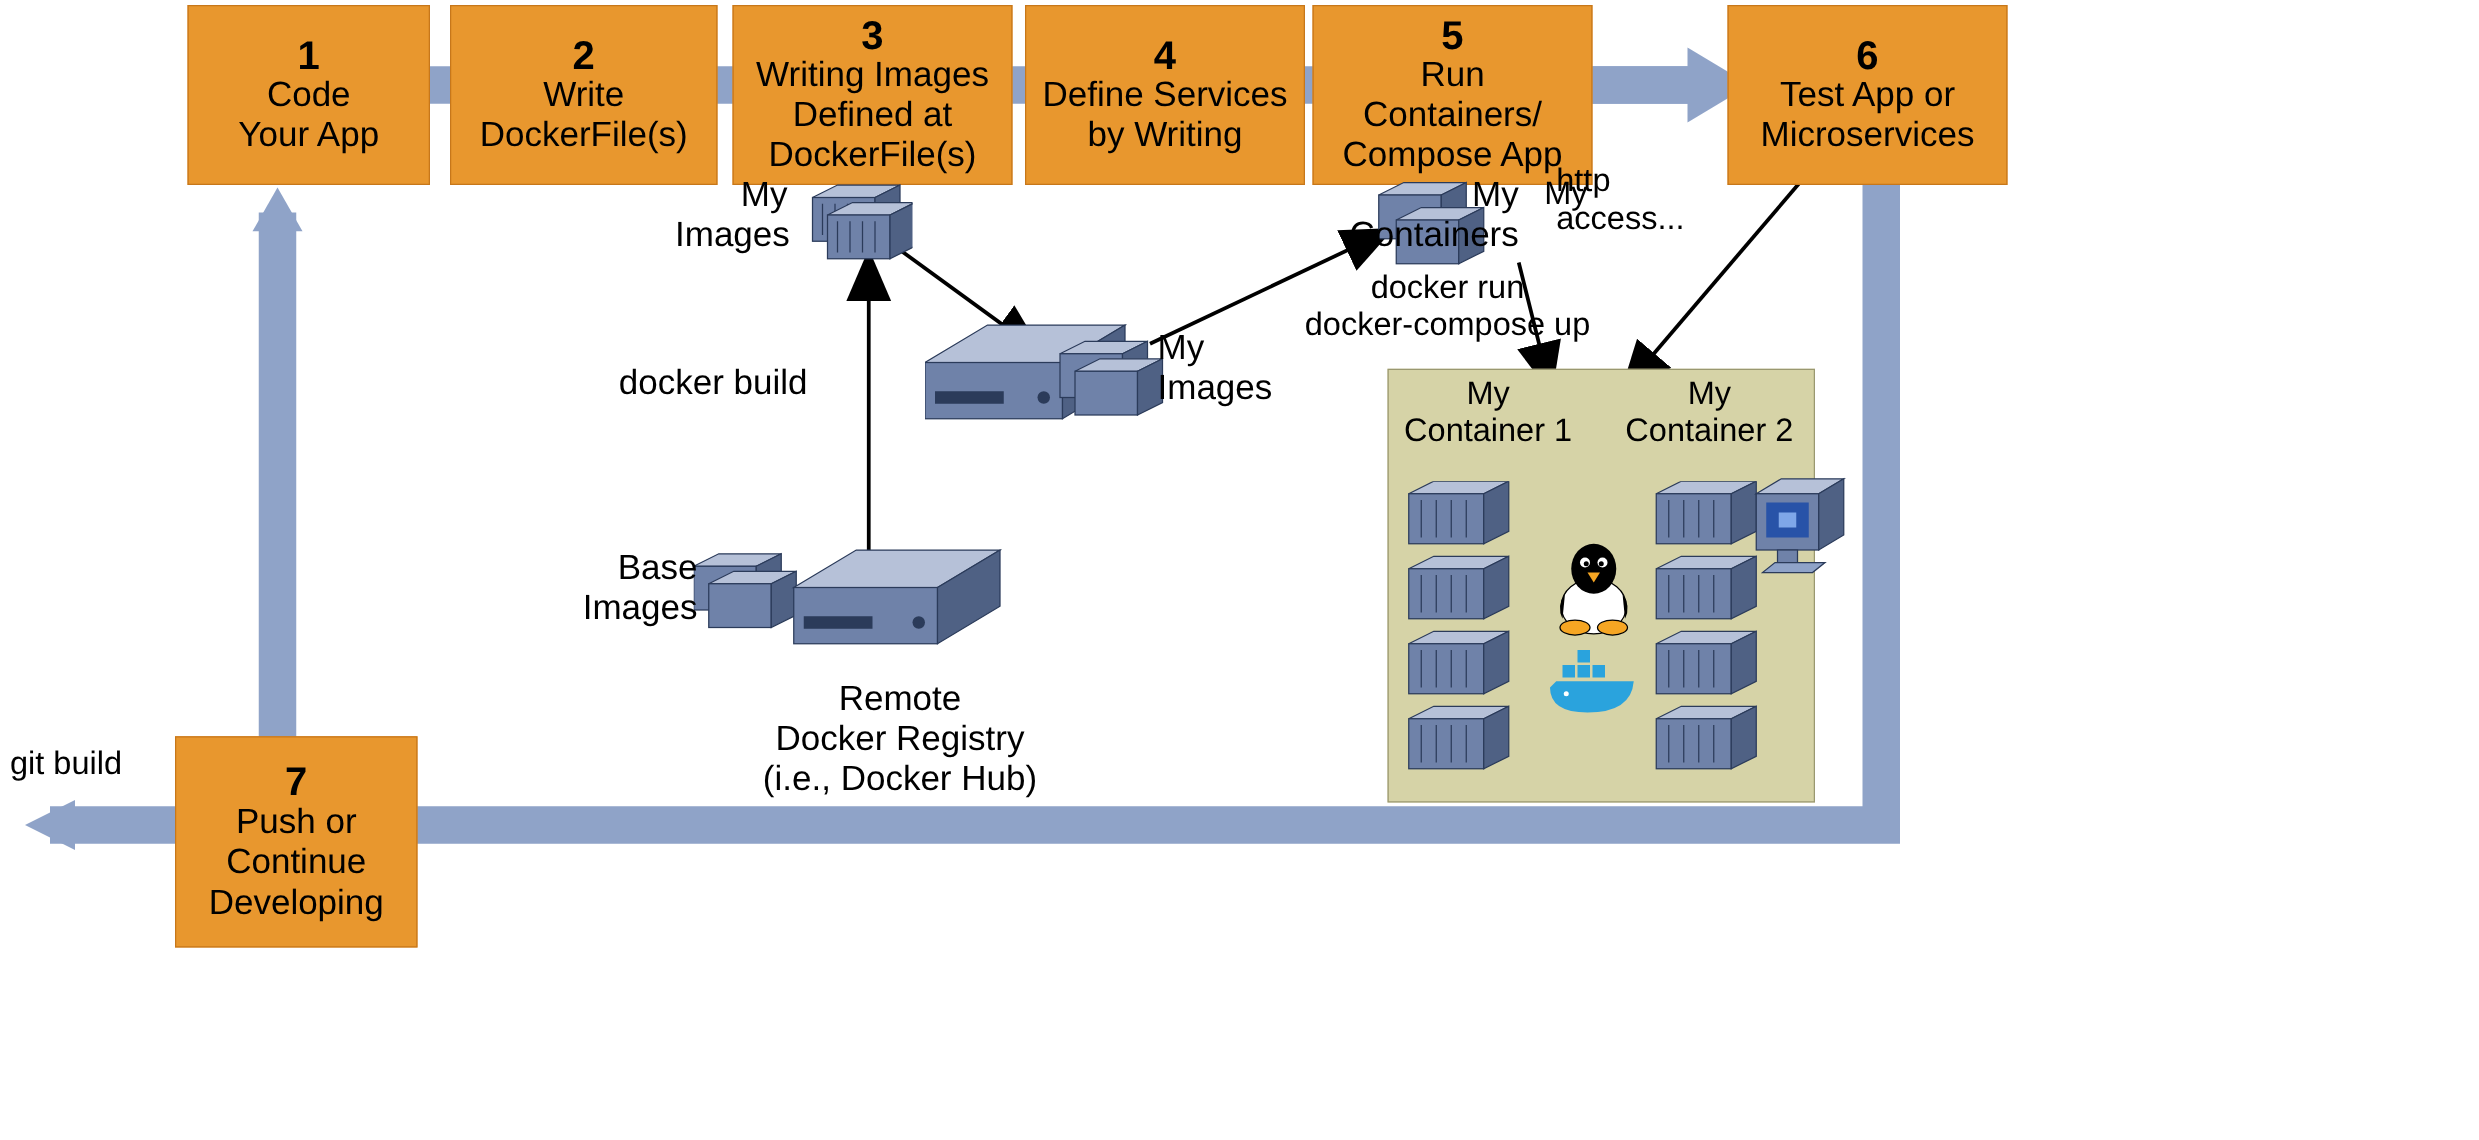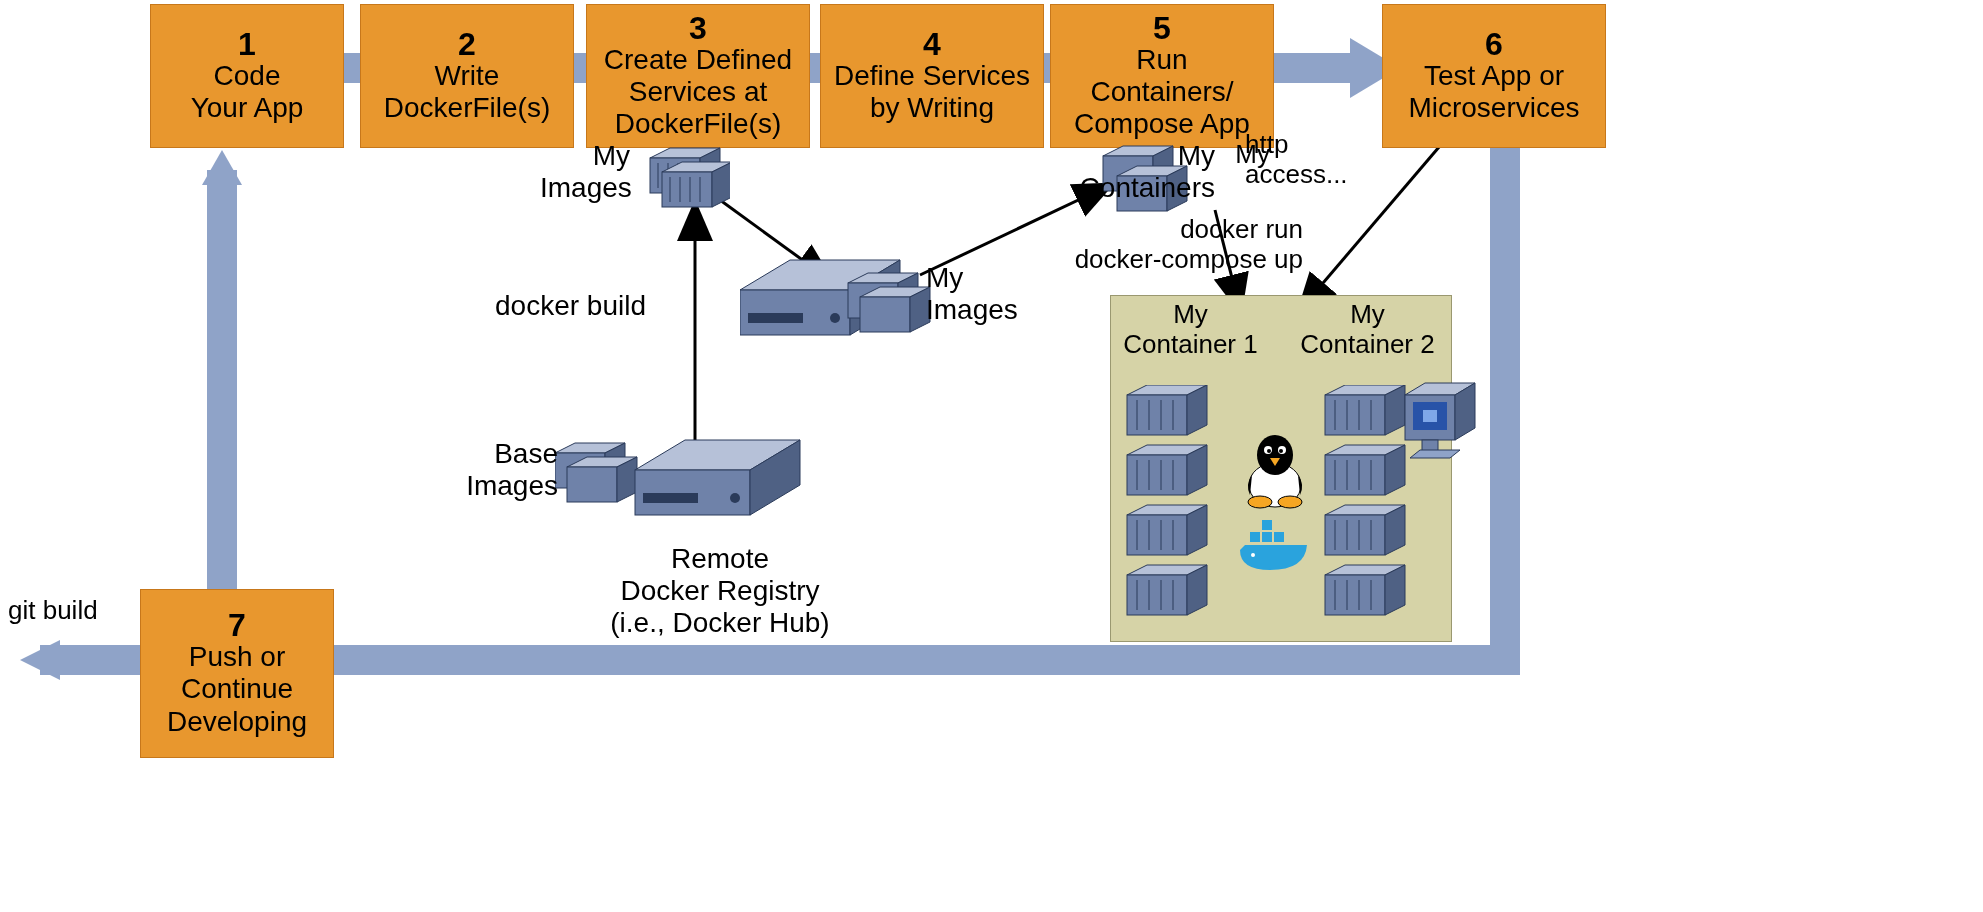--- a/index.html
+++ b/index.html
@@ -62,22 +62,22 @@
     <div class="line">Code</div>
     <div class="line">Your App</div>
   </div>
   <div class="step" style="left:360px;top:4px;width:200px;height:130px">
     <div class="num">2</div>
     <div class="line">Write</div>
     <div class="line">DockerFile(s)</div>
   </div>
   <div class="step" style="left:586px;top:4px;width:210px;height:130px">
     <div class="num">3</div>
-    <div class="line">Create Defined</div>
-    <div class="line">Services at</div>
+    <div class="line">Writing Images</div>
+    <div class="line">Defined at</div>
     <div class="line">DockerFile(s)</div>
   </div>
   <div class="step" style="left:820px;top:4px;width:210px;height:130px">
     <div class="num">4</div>
     <div class="line">Define Services</div>
     <div class="line">by Writing</div>
   </div>
   <div class="step" style="left:1050px;top:4px;width:210px;height:130px">
     <div class="num">5</div>
     <div class="line">Run</div>
@@ -285,20 +285,20 @@
   <div class="label right" style="left:540px;top:140px;width:90px;white-space:pre">My<br>Images</div>
   <div class="label" style="left:926px;top:262px;width:110px;white-space:pre;text-align:left">My<br>Images</div>
   <div class="label right" style="left:458px;top:438px;width:100px;white-space:pre">Base<br>Images</div>
   <div class="label" style="left:1110px;top:140px;width:160px;white-space:pre;text-align:right;font-size:26px"><span style="background:rgba(255,255,255,0)">My<br></span></div>
 
   <div class="label" style="left:1075px;top:140px;width:140px;white-space:pre;text-align:right">My<br>Containers</div>
 
   <div class="label" style="left:580px;top:543px;width:280px">Remote<br>Docker Registry<br>(i.e., Docker Hub)</div>
 
   <div class="label mono" style="left:495px;top:290px;width:190px;text-align:left">docker build</div>
-  <div class="label mono" style="left:1013px;top:215px;width:290px;text-align:right;white-space:pre;font-size:26px">docker run<br>docker-compose up</div>
+  <div class="label mono" style="left:1013px;top:215px;width:290px;text-align:center;white-space:pre;font-size:26px">docker run<br>docker-compose up</div>
   <div class="label mono" style="left:1245px;top:130px;width:160px;text-align:left;white-space:pre;font-size:26px">http<br>access...</div>
   <div class="label mono" style="left:8px;top:596px;width:140px;text-align:left;font-size:26px">git build</div>
 
   <div class="label" style="left:1113px;top:300px;width:155px;font-size:26px;white-space:pre">My<br>Container 1</div>
   <div class="label" style="left:1290px;top:300px;width:155px;font-size:26px;white-space:pre">My<br>Container 2</div>
 
 </div>
 
 </body></html>

